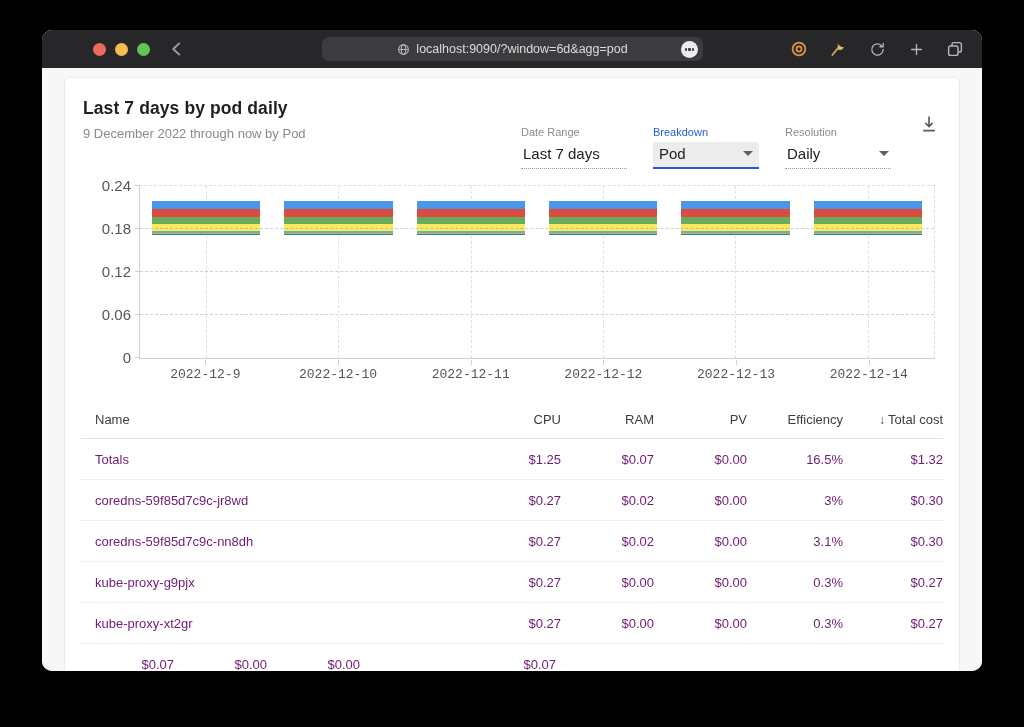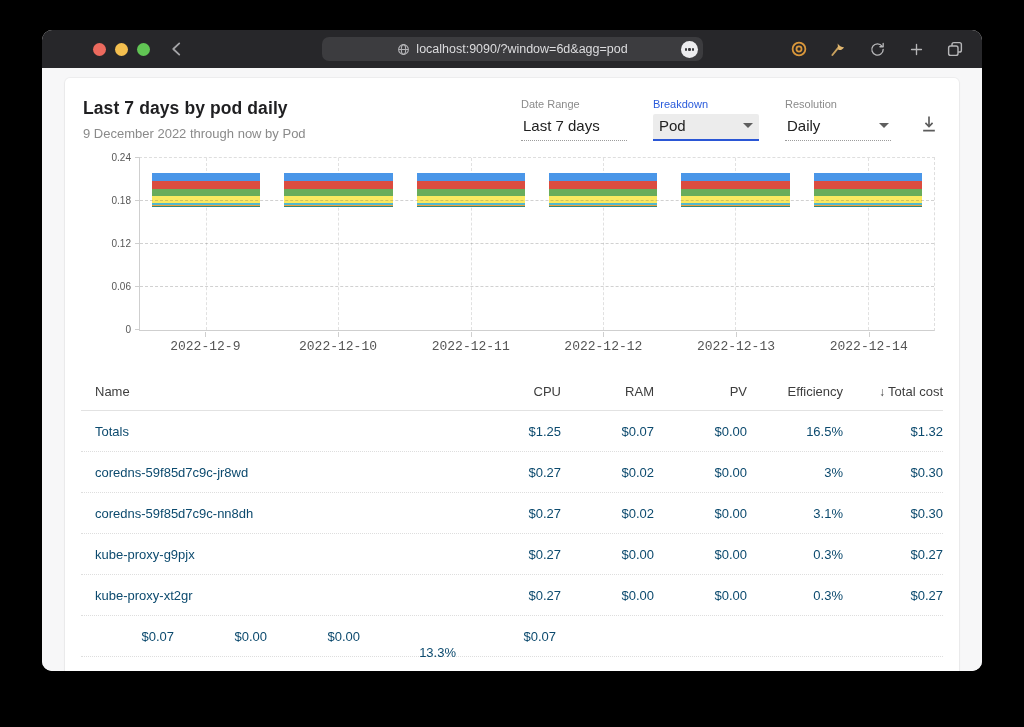--- a/index.html
+++ b/index.html
@@ -24,52 +24,52 @@
   
   .page{position:absolute;left:0;right:0;top:38px;bottom:0;background:#f7f7f8;overflow:hidden;}
   .card{position:absolute;left:23px;right:23px;top:10px;height:760px;background:#fff;border-radius:5px;
         box-shadow:0 0 0 1px rgba(0,0,0,.035),0 1px 3px rgba(0,0,0,.05);padding:20px 16px;box-sizing:border-box;}
 
   .card-head{display:flex;justify-content:space-between;align-items:flex-start;padding:0 4px 0 2px;}
   .title{font-size:17.5px;font-weight:600;color:#1f1f21;letter-spacing:.1px;}
   .subtitle{font-size:13px;color:#8a8a8a;margin-top:7px;}
 
   .controls{display:flex;gap:26px;align-items:flex-start;}
-  .control{width:106px;}
+  .control{width:106px;margin-top:28px;}
   .ctl-label{font-size:11px;color:#8b8b8b;margin-bottom:4px;}
   .ctl-label.focused{color:#2a5bdb;}
   .ctl-value{display:flex;justify-content:space-between;align-items:center;font-size:15px;color:#212121;
              padding:3px 2px 6px 2px;border-bottom:1px dotted #9c9c9c;cursor:pointer;}
   .ctl-value.focused{background:#ececec;border-bottom:2px solid #2a56d5;padding:3px 6px 5px 6px;border-radius:2px 2px 0 0;}
   .caret{width:0;height:0;border-left:5px solid transparent;border-right:5px solid transparent;border-top:5px solid #5f5f5f;}
   .dl-btn{margin-top:16px;margin-left:2px;cursor:pointer;display:flex;}
 
   
   .chart{display:flex;margin:16px 8px 0 14px;}
   .ylabels{width:44px;position:relative;height:172px;flex:none;}
-  .ylab{position:absolute;right:8px;transform:translateY(50%);font-size:10px;color:#565656;}
+  .ylab{position:absolute;right:8px;transform:translateY(50%);font-size:15px;color:#565656;}
   .plot-col{flex:1;font-family:Liberation Mono, monospace;}
   .plot{position:relative;height:172px;border-left:1px solid #cfcfcf;border-bottom:1px solid #cfcfcf;
         border-top:1px dashed #dedede;border-right:1px dashed #dedede;box-sizing:content-box;}
   .hgrid{position:absolute;left:0;right:0;height:0;border-top:1px dashed rgba(90,90,90,.28);z-index:3;pointer-events:none;}
   .ytick{position:absolute;left:-5px;width:5px;height:0;border-top:1px solid #cfcfcf;z-index:1;}
   .bands{position:absolute;inset:0;display:flex;}
   .band{flex:1;position:relative;}
   .vgrid{position:absolute;left:50%;top:0;bottom:0;width:0;border-left:1px dashed #e1e1e1;z-index:0;}
   .bar{position:absolute;left:9%;width:82%;bottom:0;display:flex;flex-direction:column;z-index:2;cursor:pointer;}
   .seg{width:100%;}
   .xrow{display:flex;margin-top:1px;}
   .xcell{flex:1;text-align:center;position:relative;padding-top:7px;font-size:13px;color:#555;}
   .xcell:before{content:"";position:absolute;top:0;left:50%;width:1px;height:5px;background:#cfcfcf;}
 
   
   .table{margin-top:18px;}
   .trow{display:flex;align-items:center;height:40px;border-bottom:1px dotted #dedede;}
   .trow.head{height:38px;border-bottom:1px solid #e2e2e2;}
-  .tc{font-size:13px;color:#0c4a6e;}
+  .tc{font-size:13px;color:#701a75;}
   .tc.name{flex:1;padding-left:14px;}
   .tc.num{width:93px;text-align:right;flex:none;}
   .trow.head .tc{color:#3d3d3d;}
   .sort-arrow{font-size:12px;color:#3d3d3d;margin-right:3px;}
   .body-row{cursor:pointer;}
 </style>
 </head>
 <body>
 
 <div class="window">

